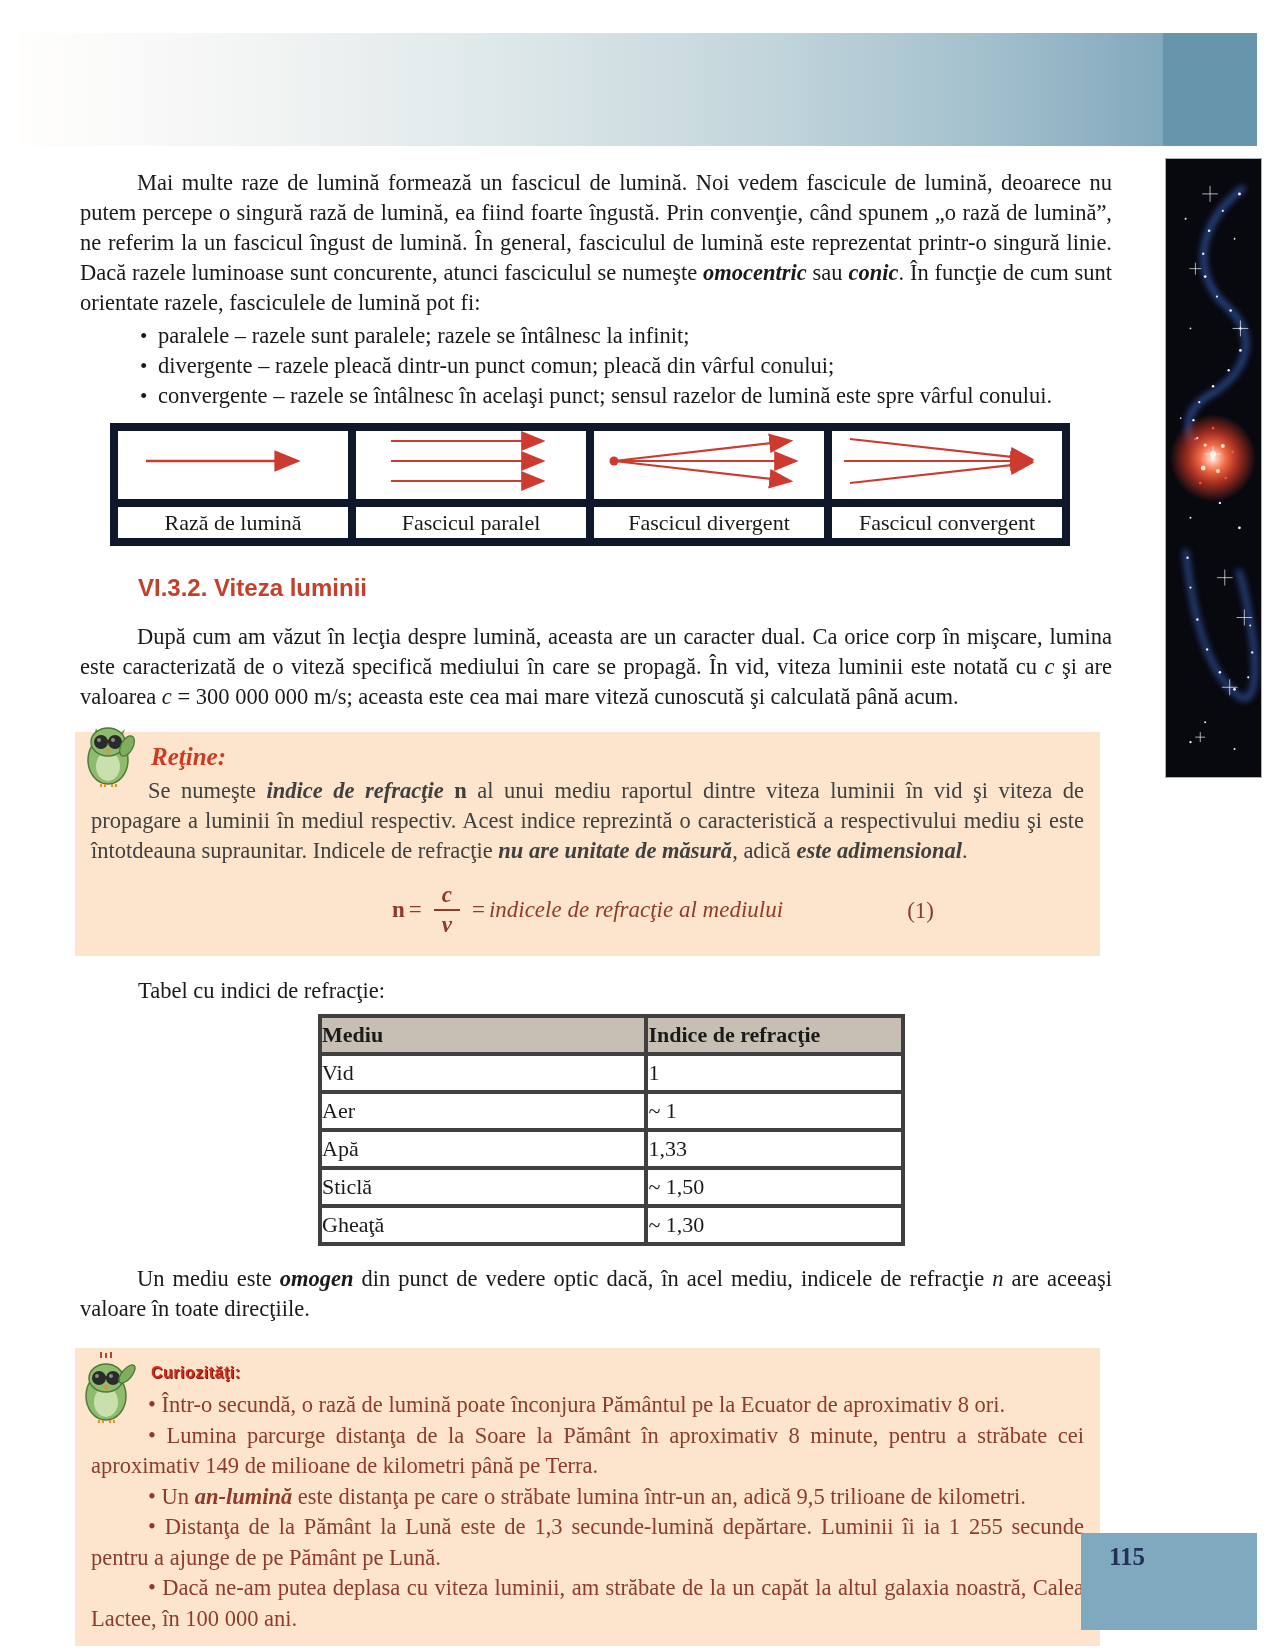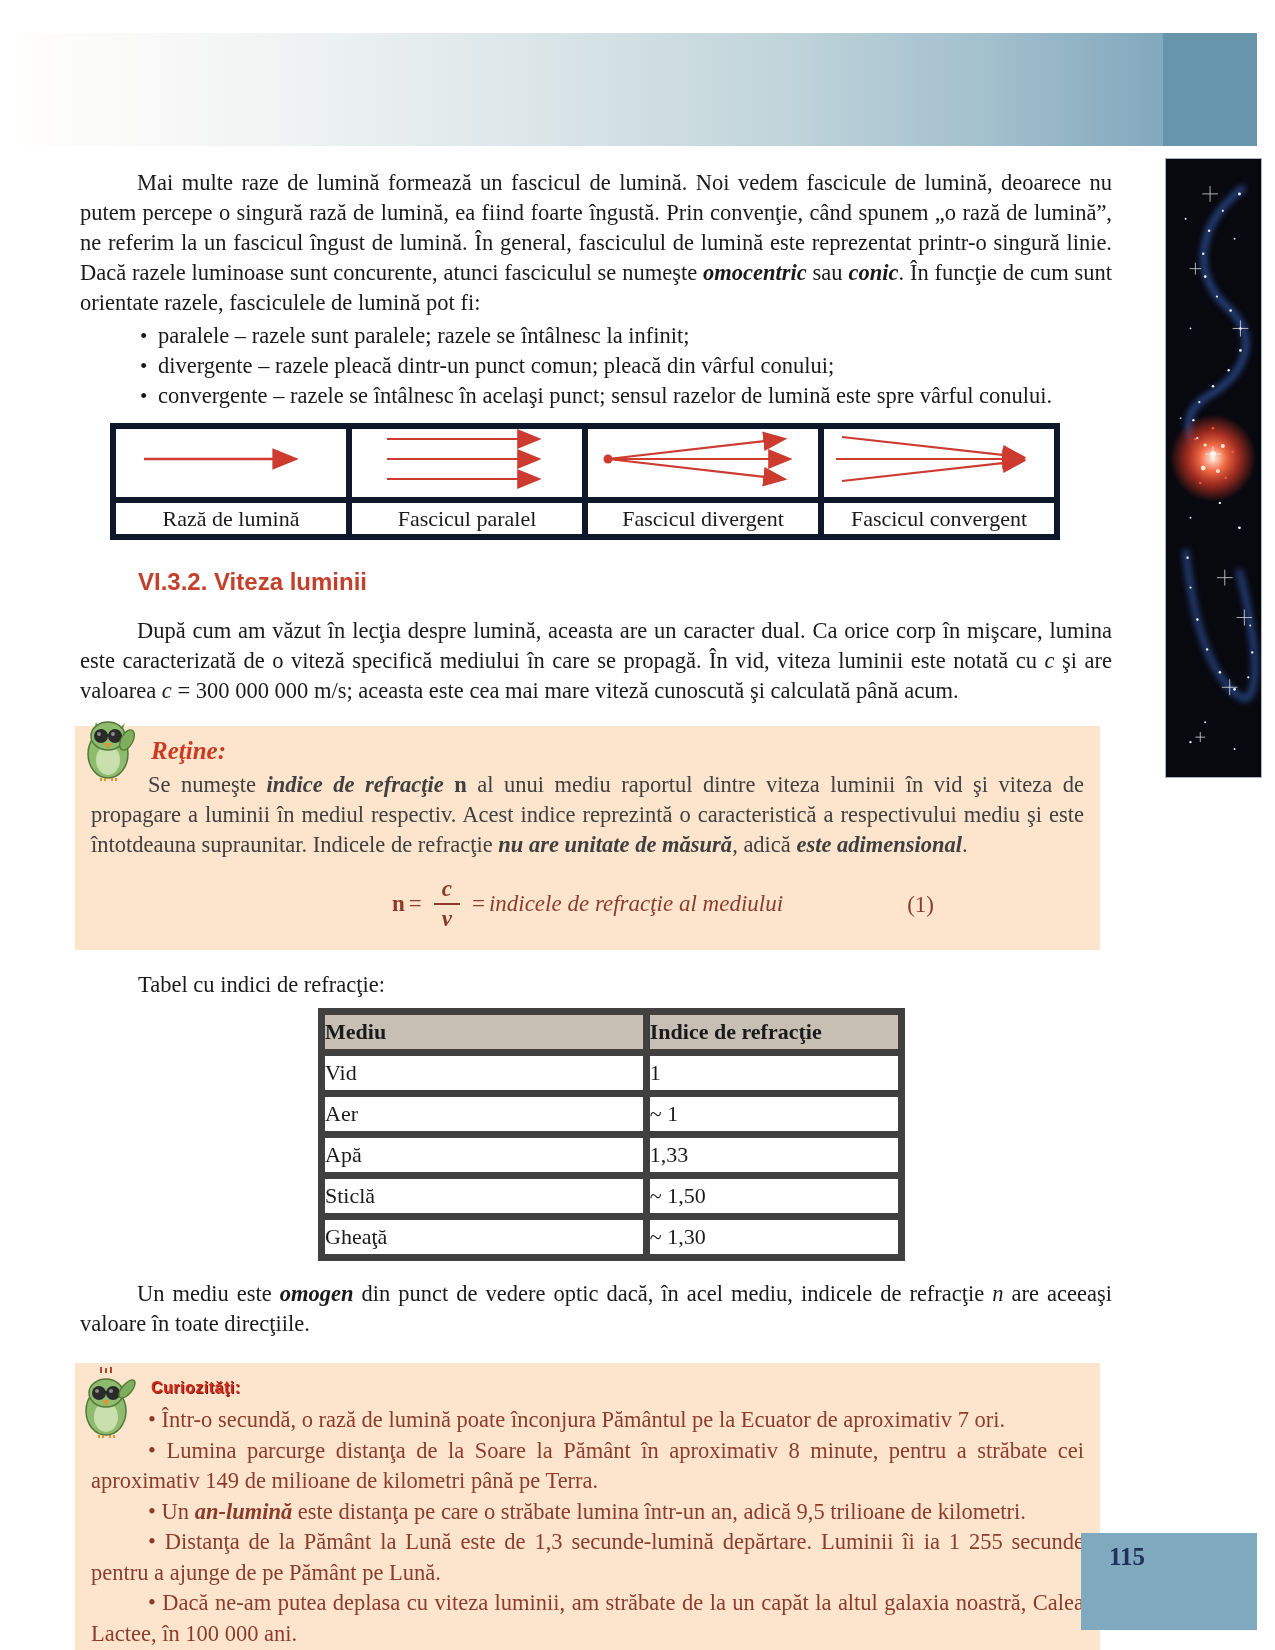--- a/index.html
+++ b/index.html
@@ -19,21 +19,21 @@
   
   .col{position:absolute;left:80px;top:168px;width:1032px;font-size:22.5px;line-height:30px;text-align:justify;}
   .b{font-weight:bold}.i{font-style:italic}.bi{font-weight:bold;font-style:italic}
   .indent{text-indent:57px;}
   .ray-list{margin:3px 0 12px 0;}
   .ray-item{padding-left:60px;text-align:left;}
   .ray-item::before{content:"•";display:inline-block;width:18px;font-size:21px;}
 
   
   .fig{margin:12px 0 0 30px;width:947px;border-collapse:collapse;}
-  .fig td{border:6px solid #0f172a;text-align:center;padding:0;}
+  .fig td{border:8px solid #0f172a;text-align:center;padding:0;}
   .fig .art{height:60px;vertical-align:middle;}
   .fig .lbl{height:31px;font-size:22px;line-height:31px;}
 
   .sect{margin:28px 0 0 58px;font-family:"Liberation Sans",sans-serif;font-weight:bold;
         font-size:24px;line-height:28px;color:#c5402a;text-align:left;}
   .p2{margin-top:20px;}
 
   
   .hbox{position:relative;margin-left:-5px;width:1025px;background:#fce5cc;box-sizing:border-box;}
   .retine-box{margin-top:20px;padding:8px 16px 10px 16px;}
@@ -50,21 +50,21 @@
   .frac .num{padding:0 8px 2px 8px;border-bottom:2px solid #8e3b2b;}
   .frac .den{padding-top:2px;}
   .eqnum{position:absolute;right:150px;top:22px;font-size:23px;}
   .curio-box{margin-top:24px;padding:8px 16px 12px 16px;}
   .cb{text-indent:57px;color:#8e3b2b;line-height:30.5px;}
   .cb::before{content:"• ";}
 
   
   .tbl-intro{margin:20px 0 0 58px;text-align:left;}
   table.refr{margin:8px 0 0 238px;border-collapse:collapse;width:587px;font-size:22px;}
-  table.refr th,table.refr td{border:7px solid #404040;text-align:left;padding:2px 0;height:29px;}
+  table.refr th,table.refr td{border:4px solid #404040;text-align:left;padding:2px 0;height:29px;}
   table.refr th{background:#c7beb4;font-weight:bold;}
   table.refr td{background:#fff;}
   .p3{margin-top:18px;}
 
   
   .pagenum-box{position:absolute;left:1081px;top:1533px;width:176px;height:97px;background:#7fa9bf;}
   .pagenum{position:absolute;left:28px;top:10px;font-weight:bold;font-size:25px;color:#22305a;}
 </style>
 </head>
 <body>
@@ -301,21 +301,21 @@
         <circle cx="20" cy="26" r="7" fill="#2a2a2a"></circle>
           <circle cx="34" cy="26" r="7" fill="#2a2a2a"></circle>
         <rect x="24" y="24" width="6" height="3" fill="#2a2a2a"></rect>
         <circle cx="18" cy="24" r="2" fill="#8a8a8a"></circle>
           <circle cx="32" cy="24" r="2" fill="#8a8a8a"></circle>
         <path d="M24,33 L30,33 L27,39 Z" fill="#e8902c"></path>
         <ellipse cx="48" cy="22" rx="5" ry="11" fill="#7fae5e" stroke="#4f7a38" stroke-width="1.3" transform="rotate(40 48 22)"></ellipse>
         <path d="M20,68 L20,71 M24,68 L24,71 M31,68 L31,71 M35,68 L35,71" stroke="#e8902c" stroke-width="2"></path>
       </svg>
       <div class="hlabel curio-label">Curiozităţi:</div>
-      <div class="cb"><span>Într-o secundă, o rază de lumină poate înconjura Pământul pe la Ecuator de aproximativ 7 ori.</span></div>
+      <div class="cb"><span>Într-o secundă, o rază de lumină poate înconjura Pământul pe la Ecuator de aproximativ 8 ori.</span></div>
       <div class="cb"><span>Lumina parcurge distanţa de la Soare la Pământ în aproximativ 8 minute, pentru a străbate cei aproximativ 149 de milioane de kilometri până pe Terra.</span></div>
       <div class="cb"><span>Un </span><span class="bi">an-lumină</span><span> este distanţa pe care o străbate lumina într-un an, adică 9,5 trilioane de kilometri.</span></div>
       <div class="cb"><span>Distanţa de la Pământ la Lună este de 1,3 secunde-lumină depărtare. Luminii îi ia 1 255 secunde pentru a ajunge de pe Pământ pe Lună.</span></div>
       <div class="cb"><span>Dacă ne-am putea deplasa cu viteza luminii, am străbate de la un capăt la altul galaxia noastră, Calea Lactee, în 100 000 ani.</span></div>
     </div>
 
   </div>
 
   <div class="pagenum-box">
     <span class="pagenum">115</span>

